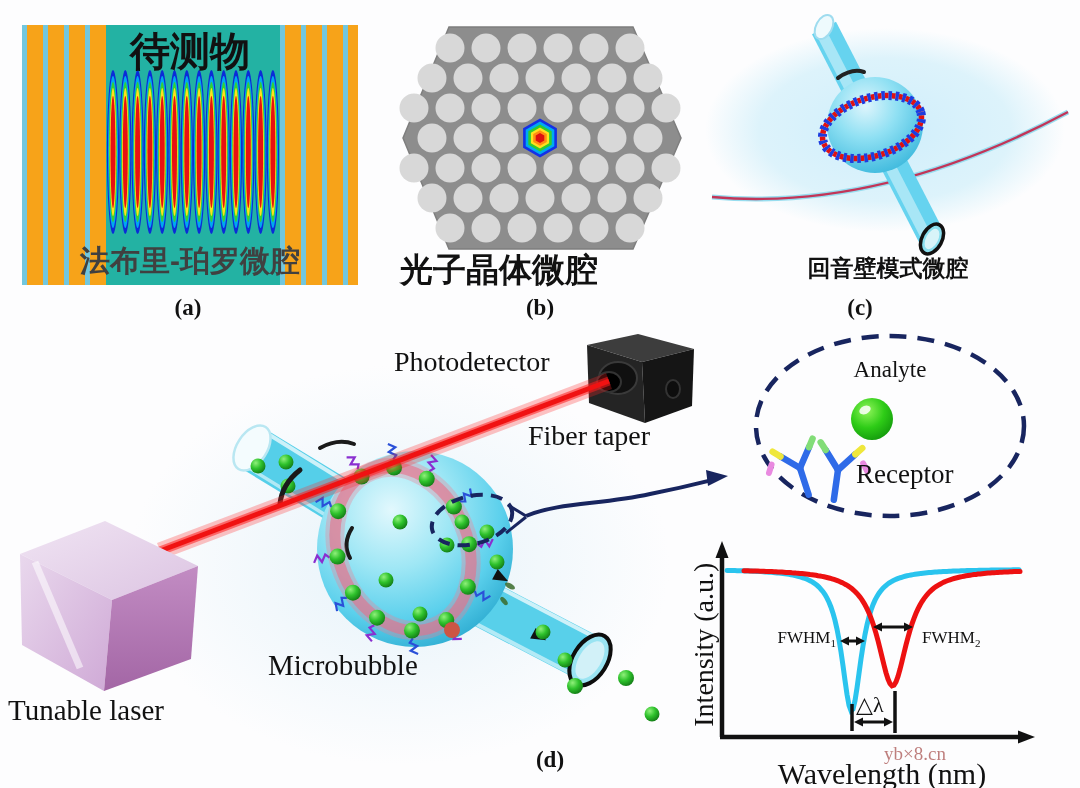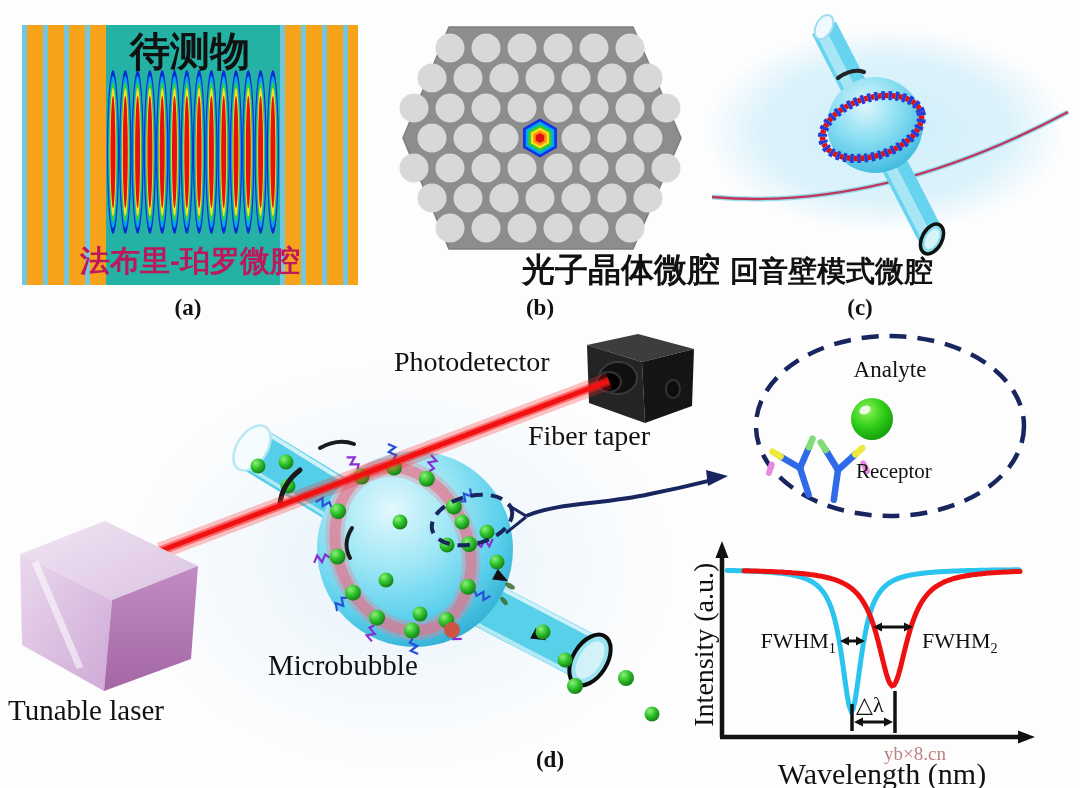--- a/index.html
+++ b/index.html
@@ -13,21 +13,21 @@
   #panelA .stripes{position:absolute;top:0;height:100%;
       background:repeating-linear-gradient(to right,#72c7de 0 5px,#f7a319 5px 21px);}
   #stripesL{left:0;width:84px;}
   #stripesR{left:258px;width:78px;}
   svg{position:absolute;left:0;top:0;z-index:1;pointer-events:none;}
   .lab-serif{font-size:28px;}
   #intensityLabel{left:608px;top:630px;width:192px;text-align:center;font-size:28px;
       transform:rotate(-90deg);}
   #wavelengthLabel{left:752px;top:742px;width:260px;text-align:center;font-size:30px;margin-top:16px;}
   #watermark{left:884px;top:744px;font-size:19px;font-weight:normal;color:rgba(148,42,38,0.6);z-index:3;}
-  .ann{font-size:22px;}
+  .ann{font-size:17px;}
   sub{font-size:0.65em;}
   .z2{z-index:2;}
 </style>
 </head>
 <body>
 
 <div id="fig">
 
   <div id="panelA">
     <div id="stripesL" class="stripes"></div>
@@ -372,35 +372,35 @@
             <polygon points="854,722 863,717.5 863,726.5" fill="#111"></polygon>
             <polygon points="893,722 884,717.5 884,726.5" fill="#111"></polygon>
           </g>
         <line x1="852" y1="704" x2="852" y2="731" stroke="#111" stroke-width="3.5"></line>
         <line x1="895" y1="691" x2="895" y2="733" stroke="#111" stroke-width="3.5"></line>
       </g>
     </g>
   </svg>
 
   <div class="txt cn z2" style="left:27px;top:30px;width:326px;text-align:center;font-size:40px;">待测物</div>
-  <div class="txt cn z2" style="left:27px;top:245px;width:326px;text-align:center;font-size:30px;color:#be185d;">法布里-珀罗微腔</div>
+  <div class="txt cn z2" style="left:27px;top:245px;width:326px;text-align:center;font-size:30px;color:#404040;">法布里-珀罗微腔</div>
   <div class="txt cap z2" style="left:158px;top:296px;">(a)</div>
 
-  <div class="txt cn z2" style="left:400px;top:253px;width:320px;text-align:right;font-size:33px;">光子晶体微腔</div>
+  <div class="txt cn z2" style="left:400px;top:253px;width:320px;text-align:left;font-size:33px;">光子晶体微腔</div>
   <div class="txt cap z2" style="left:510px;top:296px;">(b)</div>
 
-  <div class="txt cn z2" style="left:730px;top:256px;width:316px;text-align:left;font-size:29px;">回音壁模式微腔</div>
+  <div class="txt cn z2" style="left:730px;top:256px;width:316px;text-align:center;font-size:23px;">回音壁模式微腔</div>
   <div class="txt cap z2" style="left:830px;top:296px;">(c)</div>
 
   <div class="txt lab-serif z2" style="left:394px;top:347px;">Photodetector</div>
   <div class="txt lab-serif z2" style="left:528px;top:421px;">Fiber taper</div>
   <div class="txt z2" style="left:8px;top:695px;font-size:29px;">Tunable laser</div>
   <div class="txt z2" style="left:268px;top:650px;font-size:29px;">Microbubble</div>
   <div class="txt z2" style="left:845px;top:358px;width:90px;text-align:center;font-size:23px;">Analyte</div>
-  <div class="txt z2" style="left:856px;top:460px;font-size:21px;">Receptor</div>
+  <div class="txt z2" style="left:856px;top:460px;font-size:27px;">Receptor</div>
   <div class="txt cap z2" style="left:520px;top:748px;">(d)</div>
 
   <div class="txt z2" id="intensityLabel">Intensity (a.u.)</div>
   <div class="txt z2" id="wavelengthLabel">Wavelength (nm)</div>
   <div class="txt z2" id="watermark">yb×8.cn</div>
 
   <div class="txt ann z2" style="left:740px;top:629px;width:96px;text-align:right;"><span>FWHM</span><sub>1</sub></div>
   <div class="txt ann z2" style="left:922px;top:629px;"><span>FWHM</span><sub>2</sub></div>
   <div class="txt z2" style="left:856px;top:693px;font-size:22px;">△λ</div>
 </div>

